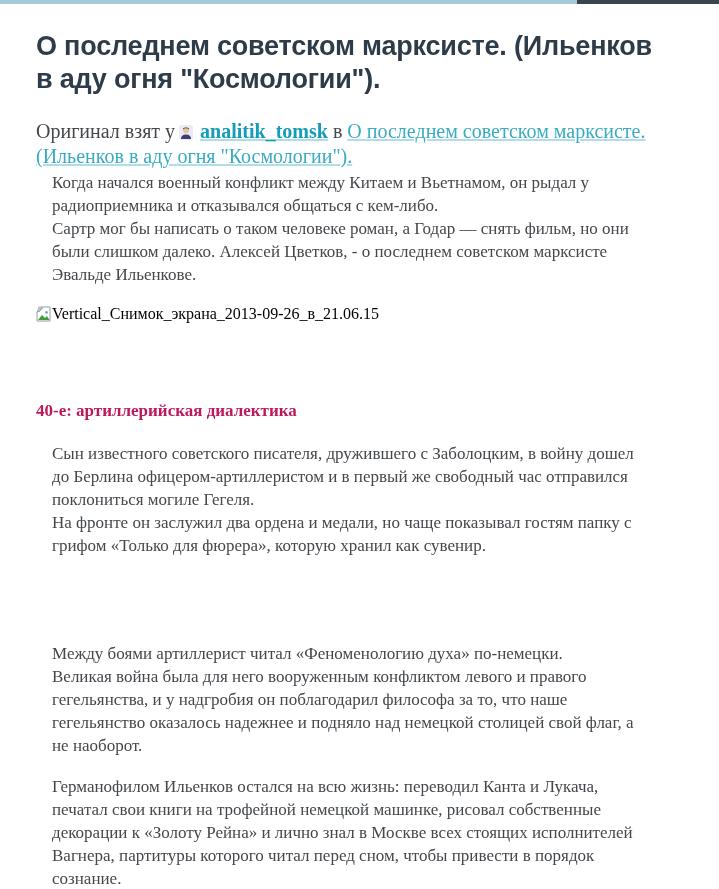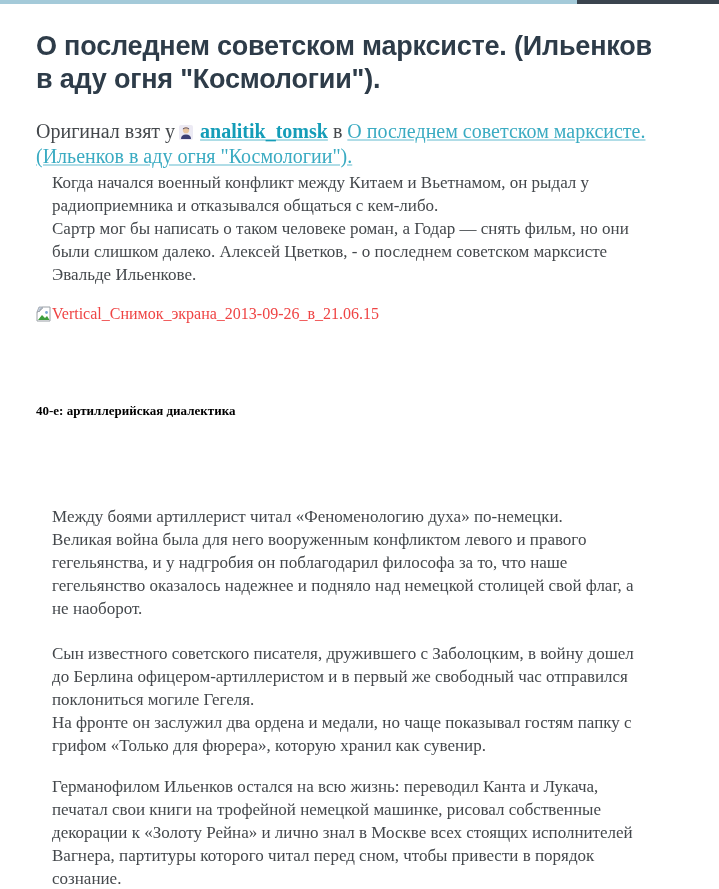--- a/index.html
+++ b/index.html
@@ -58,32 +58,32 @@
   }
   .para-1 { margin-top: 3px; }
   .para-2 { margin-top: 22px; }
   .para-3 { margin-top: 85px; }
   .para-4 { margin-top: 18px; }
 
   .broken-image-line {
     margin-top: 18px;
     font-size: 16px;
     line-height: 20px;
-    color: #ef4444;
+    color: #000000;
     display: flex;
     align-items: flex-start;
   }
   .broken-image-line .img-icon-wrap { margin: 2px 1px 0 0; flex: none; }
 
   .section-heading {
     margin-top: 74px;
-    font-size: 13px;
+    font-size: 17px;
     line-height: 19px;
     font-weight: 700;
-    color: #000000;
+    color: #be185d;
   }
 </style>
 </head>
 <body>
 
 <div class="topbar">
   <div class="topbar-left"></div>
   <div class="topbar-right"></div>
 </div>
 
@@ -111,21 +111,21 @@
       <path d="M1 6 L1 15 L14 15 L14 1 L6 1 L6 3 L4 3 L4 5 L1 6 Z" fill="#ffffff" stroke="#9aa0a6" stroke-width="1"></path>
       <path d="M1 6 L4 5 L4 3 L6 3 L6 1 L3 1 Z" fill="#c9d6e8" stroke="#9aa0a6" stroke-width="0.8"></path>
       <path d="M2 14 L6 9 L9 12 L11 10 L13.5 14 Z" fill="#3d9e3d"></path>
       <circle cx="10.5" cy="6.5" r="1.4" fill="#7aa7d6"></circle>
     </svg></span>
     <span>Vertical_Снимок_экрана_2013-09-26_в_21.06.15</span>
   </div>
 
   <div class="section-heading">40-е: артиллерийская диалектика</div>
 
+  <div class="para para-2">Сын известного советского писателя, дружившего с Заболоцким, в войну дошел до Берлина офицером-артиллеристом и в первый же свободный час отправился поклониться могиле Гегеля.
+На фронте он заслужил два ордена и медали, но чаще показывал гостям папку с грифом «Только для фюрера», которую хранил как сувенир.</div>
+
   <div class="para para-3">Между боями артиллерист читал «Феноменологию духа» по-немецки.
 Великая война была для него вооруженным конфликтом левого и правого гегельянства, и у надгробия он поблагодарил философа за то, что наше гегельянство оказалось надежнее и подняло над немецкой столицей свой флаг, а не наоборот.</div>
-
-  <div class="para para-2">Сын известного советского писателя, дружившего с Заболоцким, в войну дошел до Берлина офицером-артиллеристом и в первый же свободный час отправился поклониться могиле Гегеля.
-На фронте он заслужил два ордена и медали, но чаще показывал гостям папку с грифом «Только для фюрера», которую хранил как сувенир.</div>
 
   <div class="para para-4">Германофилом Ильенков остался на всю жизнь: переводил Канта и Лукача, печатал свои книги на трофейной немецкой машинке, рисовал собственные декорации к «Золоту Рейна» и лично знал в Москве всех стоящих исполнителей Вагнера, партитуры которого читал перед сном, чтобы привести в порядок сознание.</div>
 
 </div>
 
 </body></html>

